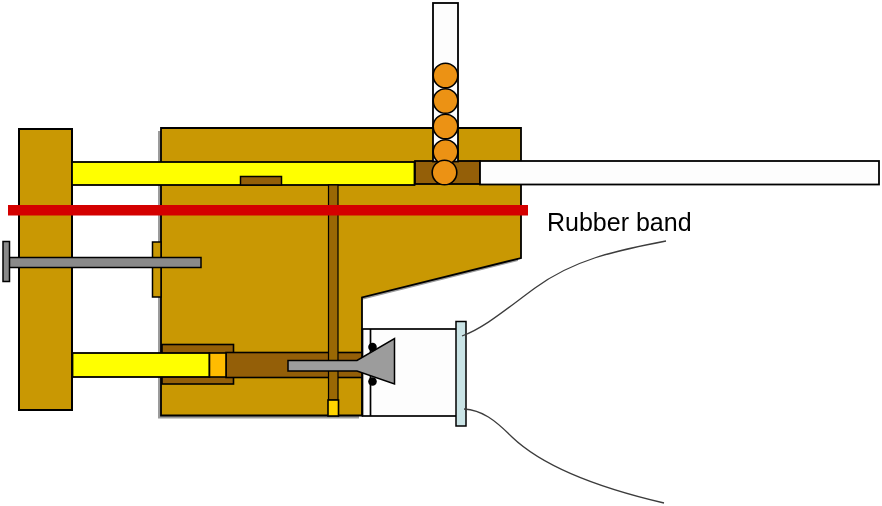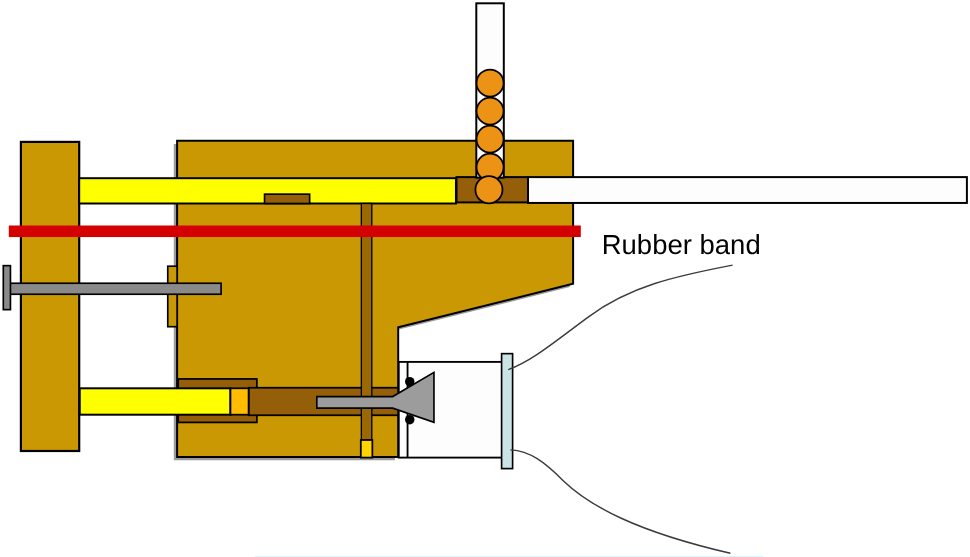--- a/index.html
+++ b/index.html
@@ -1,20 +1,20 @@
 <!DOCTYPE html>
 <html><head>
 <meta charset="utf-8">
 <style>
   html, body { margin: 0; padding: 0; background: #ffffff; }
   #stage {
     position: relative;
     width: 882px;
     height: 506px;
-    background: #7dd3fc;
+    background: #d946ef;
     font-family: "Liberation Sans", sans-serif;
     overflow: hidden;
   }
   #stage svg { position: absolute; left: 0; top: 0; }
   text.diagram-label {
     font-family: "Liberation Sans", sans-serif;
     font-size: 25px;
     fill: #000000;
   }
 </style>

